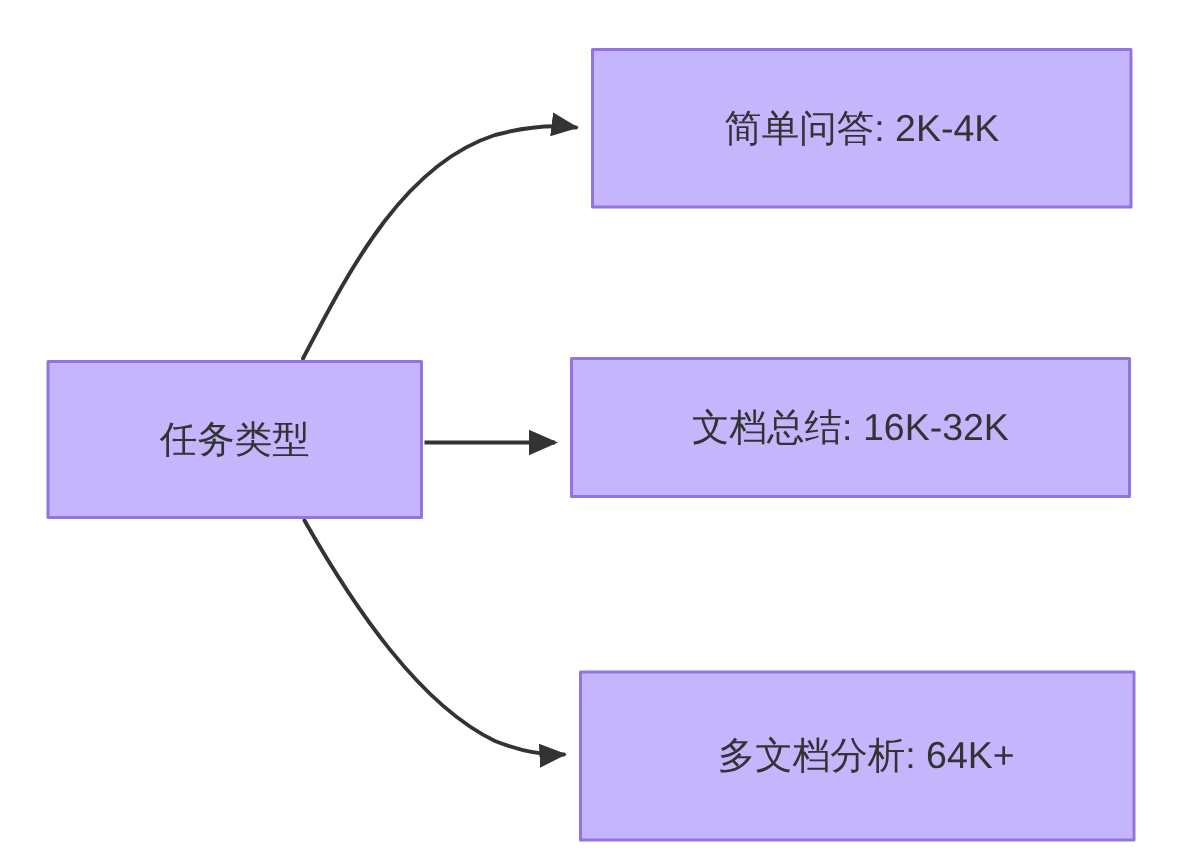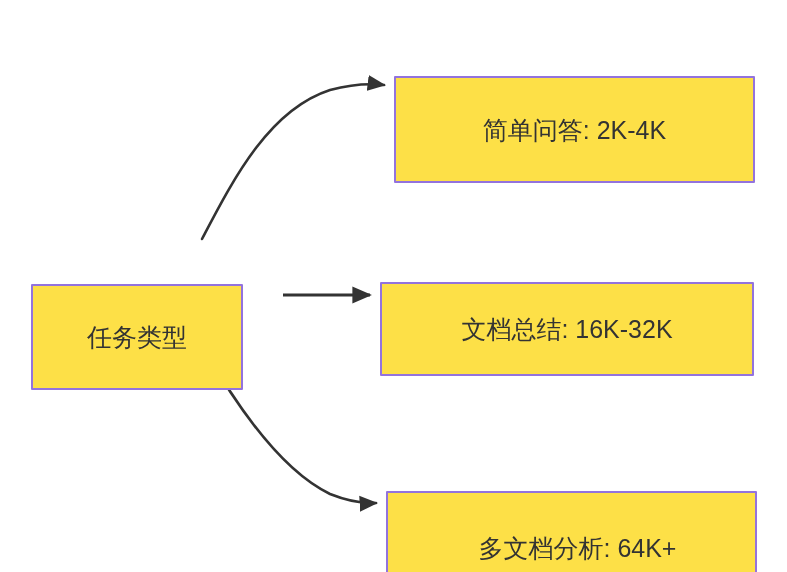--- a/index.html
+++ b/index.html
@@ -25,38 +25,37 @@
     width: 787px;
     height: 572px;
     pointer-events: none;
   }
   .node {
     position: absolute;
     box-sizing: border-box;
     display: flex;
     align-items: center;
     justify-content: center;
-    background: #fde047;
+    background: #c4b5fd;
     border: 2px solid #9373dd;
     border-radius: 1px;
-    margin-top: 44px;
   }
   .node-label {
     font-size: 25px;
     line-height: 1.2;
     color: #333333;
     white-space: nowrap;
     letter-spacing: 0px;
     text-align: center;
   }
   
   #node-root {
     left: 31px;
     top: 240px;
-    width: 212px;
+    width: 251px;
     height: 106px;
   }
   
   #node-simple-qa {
     left: 394px;
     top: 32px;
     width: 361px;
     height: 107px;
   }
   

